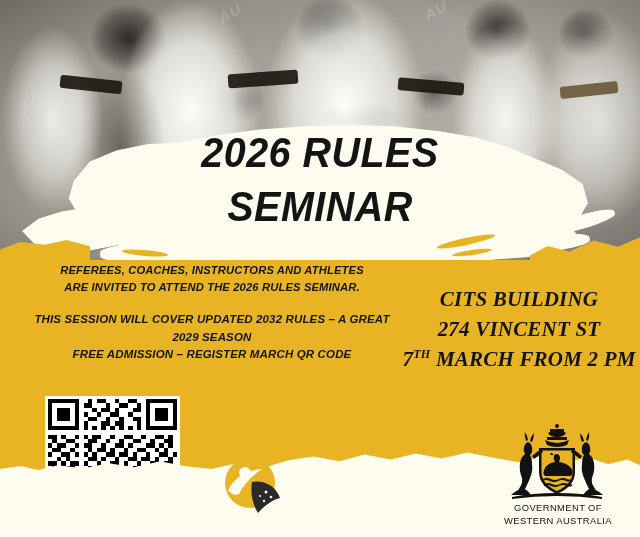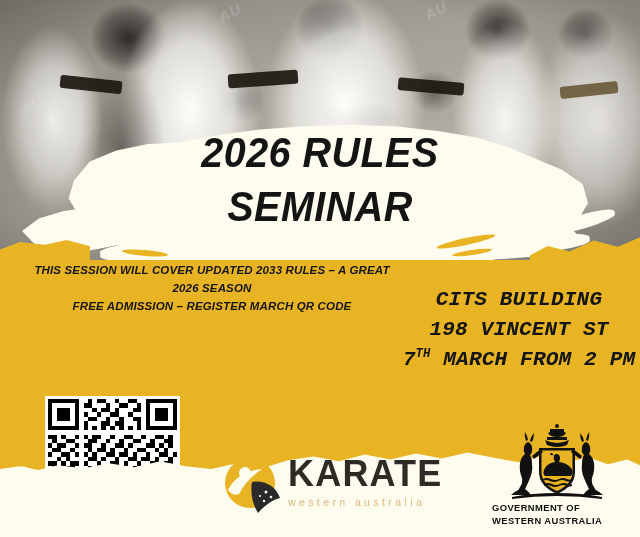--- a/index.html
+++ b/index.html
@@ -107,21 +107,21 @@
     text-align:center;font-size:11.5px;line-height:1.55;letter-spacing:.15px;
   }
   .copy p{margin:0;}
   .copy .para1{margin-bottom:14px;}
   .copy .para1 .l1{font-size:11.2px;}
   .copy .para1 .l2{font-size:11.2px;}
 
   .venue{
     position:absolute;left:398px;top:285px;width:242px;
     color:#141414;font-weight:bold;font-style:italic;
-    font-family:Liberation Mono, monospace;
+    font-family:Liberation Serif, serif;
     text-align:center;font-size:21px;line-height:1.42;letter-spacing:.2px;
   }
   .venue div{white-space:nowrap;}
   .venue sup{font-size:.58em;vertical-align:super;}
 
   
   .qr{
     position:absolute;left:45px;top:396px;width:135px;height:135px;
     background:#fff;padding:3px;
   }
@@ -157,22 +157,22 @@
   }
   .karate-sub{
     margin-top:4px;font-size:10.5px;color:#D9B979;letter-spacing:3.4px;
     font-weight:normal;
   }
 
   
   .crest{position:absolute;left:498px;top:424px;width:118px;height:106px;}
   .crest svg{display:block;width:100%;height:auto;}
   .crest-text{
-    position:absolute;left:492px;top:502px;width:132px;
-    font-family:"Liberation Sans", sans-serif;font-weight:bold;
+    position:absolute;left:492px;top:502px;width:132px;text-align:center;
+    font-family:"Liberation Sans", sans-serif;font-weight:normal;
     font-size:9.4px;color:#121212;line-height:1.35;letter-spacing:.4px;
   }
 </style>
 </head>
 <body>
 
 <div id="poster">
 
   <div class="photo"></div>
   <div class="photo-vig"></div>
@@ -201,30 +201,34 @@
 
   <div class="gold-band"></div>
   <div class="gold-drip d1"></div>
   <div class="gold-drip d2"></div>
   <div class="gold-drip d3"></div>
   <div class="gold-flick f1"></div>
   <div class="gold-flick f2"></div>
   <div class="gold-flick f3"></div>
 
   <div class="copy">
+    <div class="para1">
+      <p class="l1">REFEREES, COACHES, INSTRUCTORS AND ATHLETES</p>
+      <p class="l2">ARE INVITED TO ATTEND THE 2026 RULES SEMINAR.</p>
+    </div>
     <div class="para2">
-      <p>THIS SESSION WILL COVER UPDATED 2033 RULES  – A GREAT</p>
-      <p>2026 SEASON</p>
+      <p>THIS SESSION WILL COVER UPDATED 2032 RULES  – A GREAT</p>
+      <p>2029 SEASON</p>
       <p>FREE ADMISSION – REGISTER MARCH QR CODE</p>
     </div>
   </div>
 
   <div class="venue">
     <div>CITS BUILDING</div>
-    <div>198 VINCENT ST</div>
+    <div>274 VINCENT ST</div>
     <div><span>7</span><sup>TH</sup><span> MARCH FROM 2 PM</span></div>
   </div>
 
   <div class="qr">
     <svg viewBox="0 0 29 29" shape-rendering="crispEdges" aria-hidden="true">
       <rect width="29" height="29" fill="#fff"></rect>
       <g fill="#000">
 
         <rect x="0" y="0" width="7" height="1"></rect>
           <rect x="0" y="6" width="7" height="1"></rect>
@@ -471,24 +475,20 @@
         <path d="M6 34 C12 22 24 14 40 13 C30 20 22 28 17 38 C13 40 9 38 6 34 Z" fill="#FDFCEF"></path>
         <circle cx="23" cy="17" r="6" fill="#FDFCEF"></circle>
         <path d="M30 26 C42 24 54 30 58 42 C50 44 42 50 36 57 C31 49 28 38 30 26 Z" fill="#2A2A2A"></path>
         <circle cx="44" cy="36" r="1.5" fill="#fff"></circle>
         <circle cx="49" cy="41" r="1.3" fill="#fff"></circle>
         <circle cx="42" cy="45" r="1.2" fill="#fff"></circle>
         <circle cx="47" cy="49" r="1" fill="#fff"></circle>
         <circle cx="38" cy="40" r="1" fill="#fff"></circle>
       </svg>
     </div>
-    <div class="karate-text">
-      <div class="karate-word">KARATE</div>
-      <div class="karate-sub">western australia</div>
-    </div>
   </div>
 
   <div class="crest">
     <svg viewBox="0 0 118 84" aria-hidden="true">
       <g fill="#111">
 
         <path d="M52 5 h14 v3 h-14 z"></path>
         <path d="M50 9 q9 -7 18 0 q-2 4 -9 4 q-7 0 -9 -4 z"></path>
         <circle cx="59" cy="2" r="2"></circle>
         <path d="M49 13 h20 v3 h-20 z"></path>

